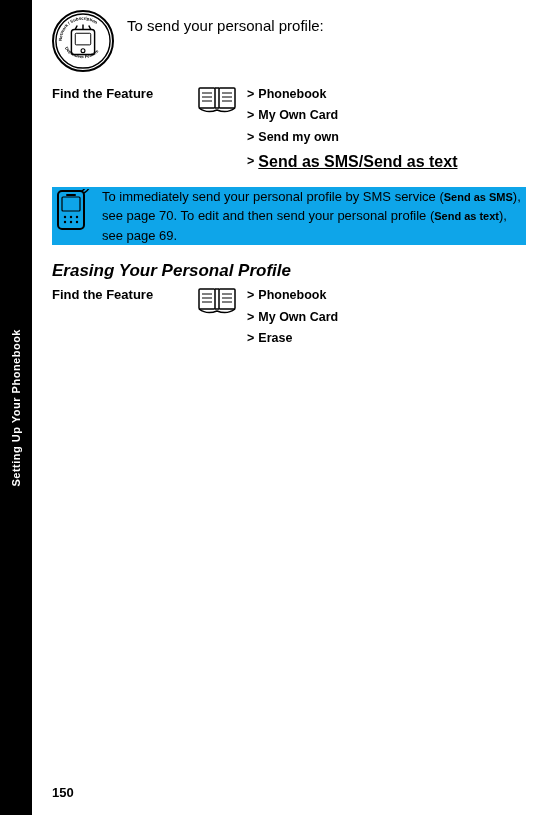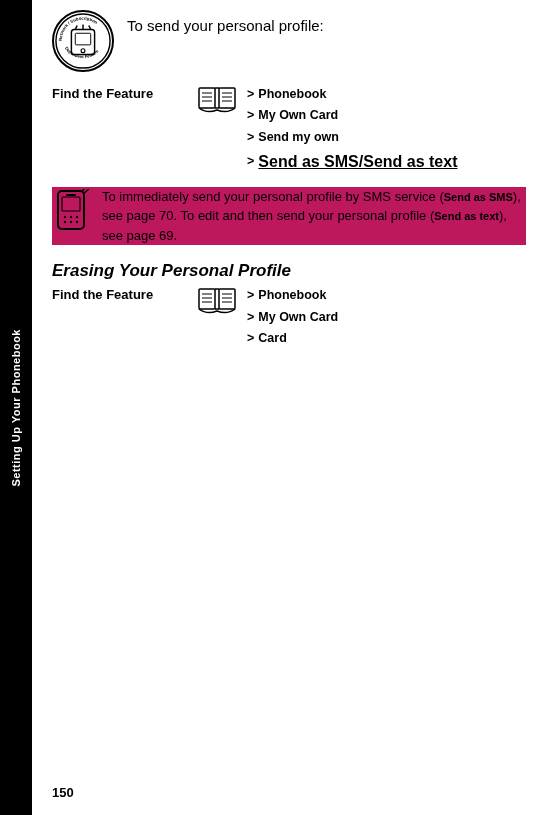--- a/index.html
+++ b/index.html
@@ -125,21 +125,21 @@
     .menu-steps .arrow {
       margin-right: 4px;
       font-weight: bold;
     }
 
     
     .note-section {
       display: flex;
       align-items: flex-start;
       margin: 8px 0 16px 0;
-      background: #be185d;
+      background: #0ea5e9;
       border-left: none;
     }
 
     .note-icon {
       width: 42px;
       flex-shrink: 0;
       margin-right: 8px;
       padding-top: 2px;
     }
 
@@ -321,21 +321,21 @@
         <div>
             <span class="arrow">&gt;</span>
             <span>Phonebook</span>
           </div>
         <div>
             <span class="arrow">&gt;</span>
             <span>My Own Card</span>
           </div>
         <div>
             <span class="arrow">&gt;</span>
-            <span>Card</span>
+            <span>Erase</span>
           </div>
       </div>
     </div>
 
   </div>
 
   <div class="page-number">150</div>
 
 </div>
 

